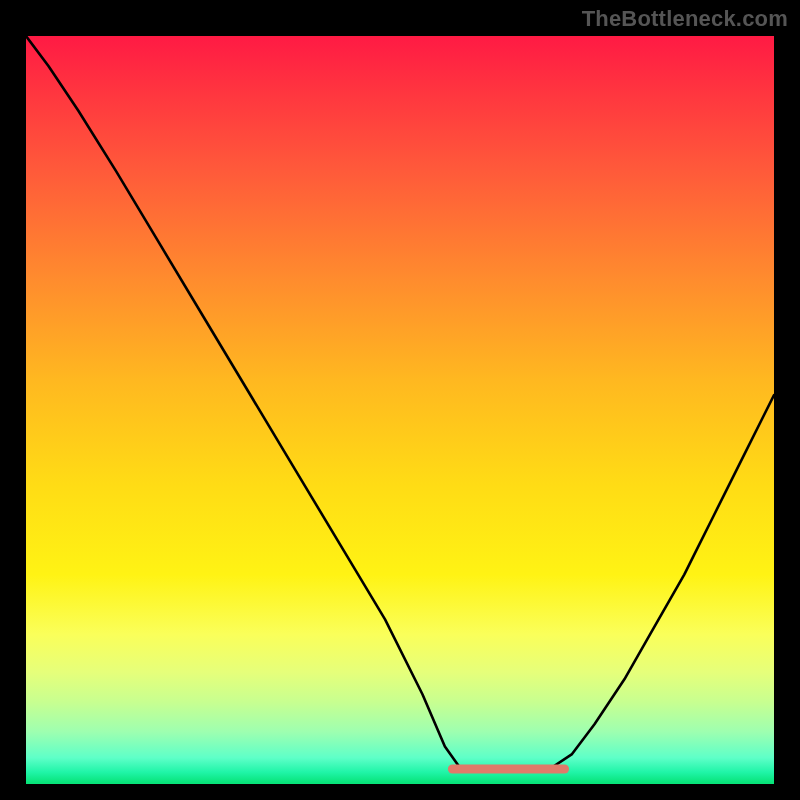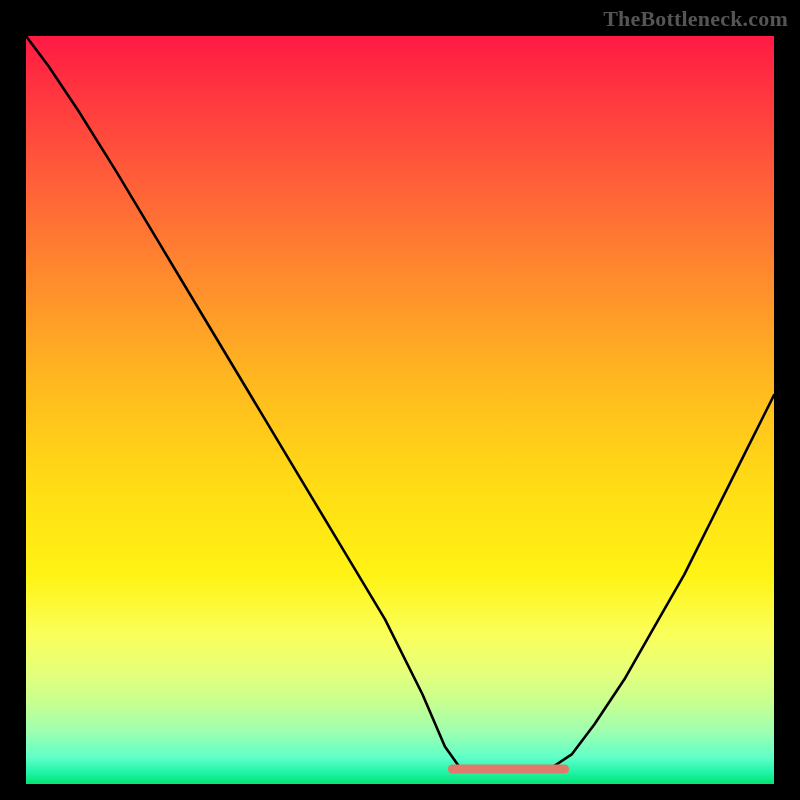--- a/index.html
+++ b/index.html
@@ -14,21 +14,21 @@
     position: relative;
     width: 800px;
     height: 800px;
     background: #000;
   }
   .watermark {
     position: absolute;
     top: 6px;
     right: 12px;
     color: #555555;
-    font-family: Liberation Serif, serif;
+    font-family: Liberation Sans, sans-serif;
     font-size: 22px;
     font-weight: 600;
     letter-spacing: 0.2px;
     z-index: 10;
   }
   .plot-area {
     position: absolute;
     left: 26px;
     top: 36px;
     width: 748px;

